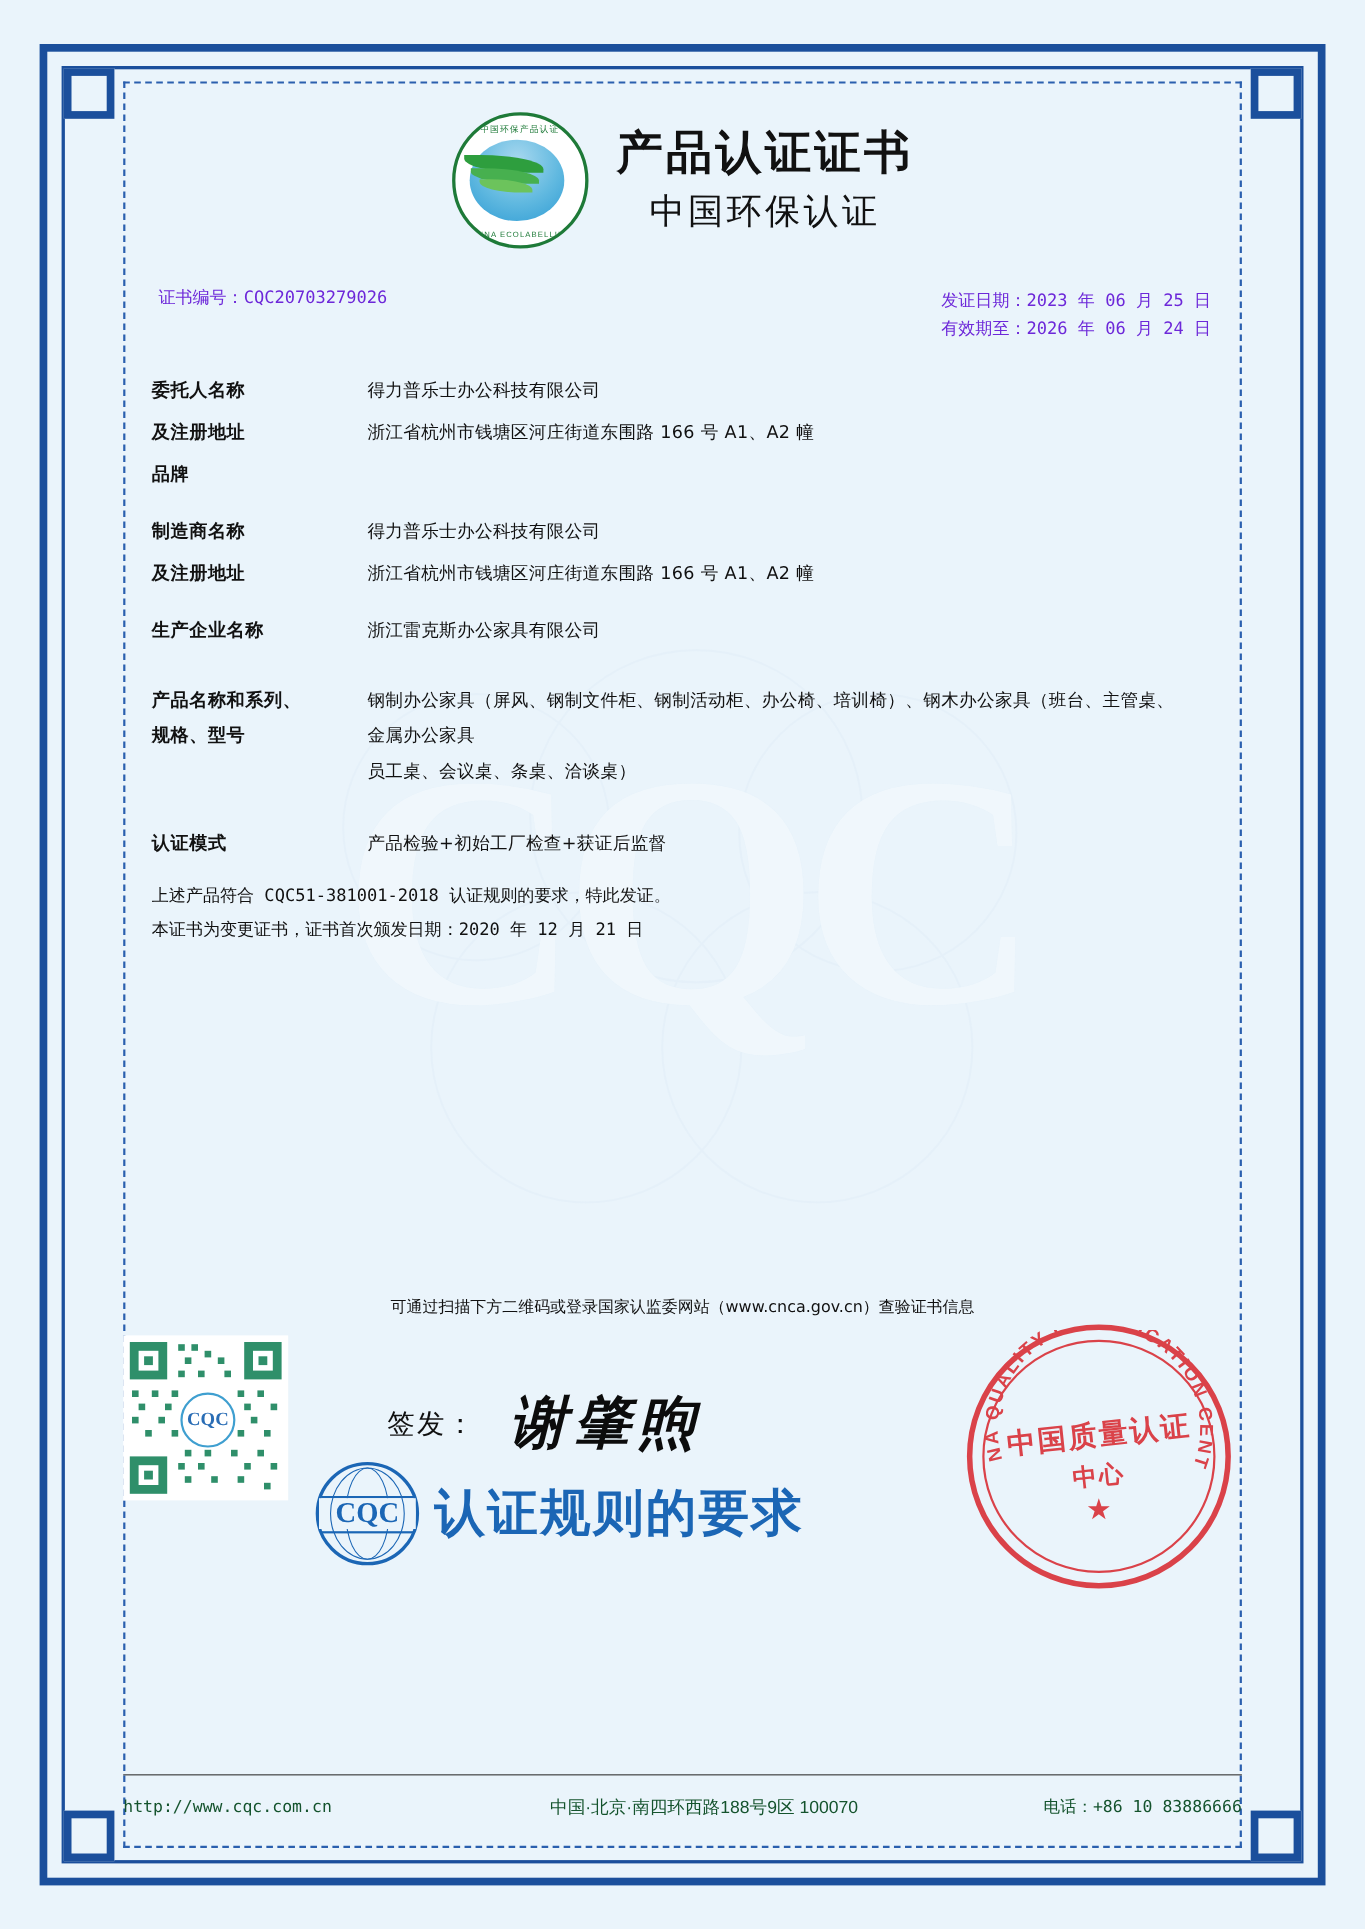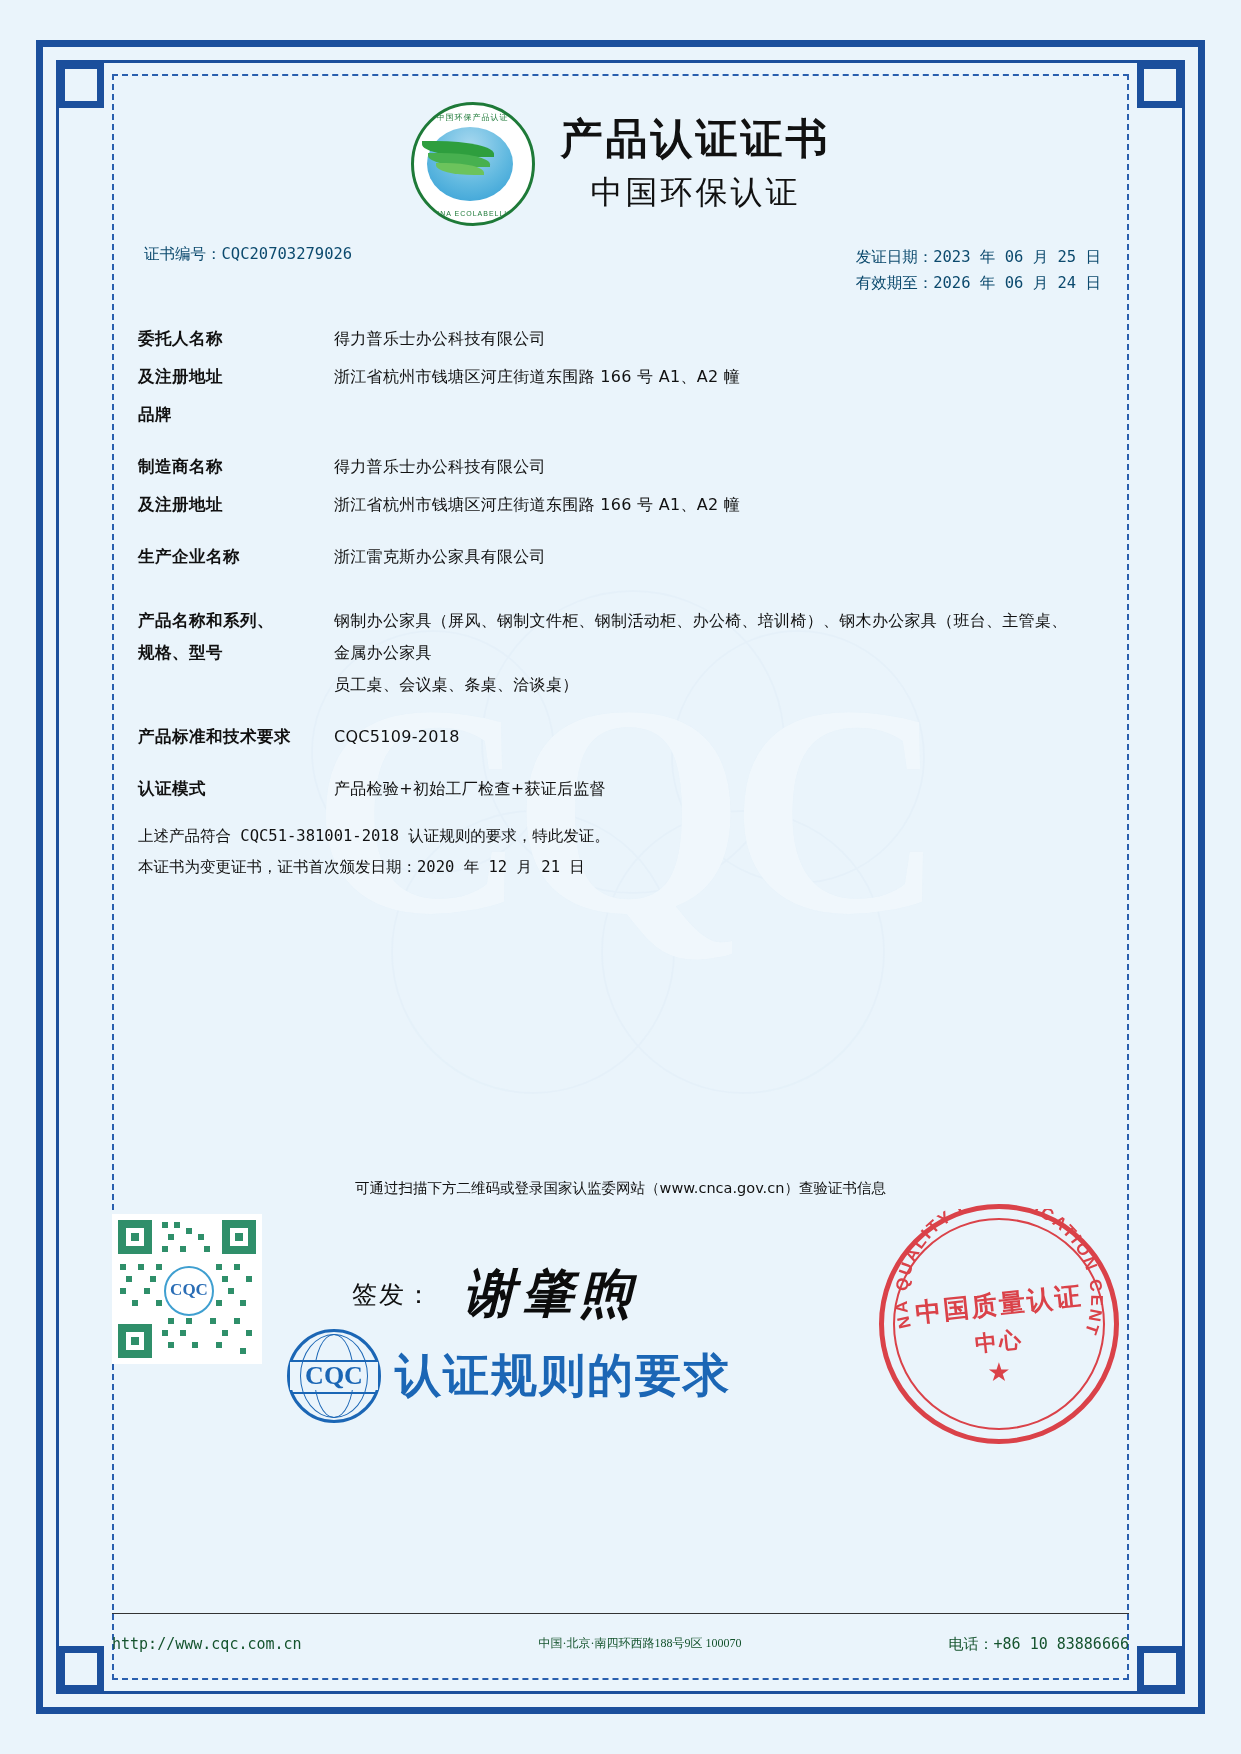--- a/index.html
+++ b/index.html
@@ -146,25 +146,25 @@
     font-size: 32px;
     color: #111;
     letter-spacing: 3px;
     margin-top: 6px;
   }
 
   .meta-row {
     display: flex;
     justify-content: space-between;
     align-items: flex-start;
-    margin-top: 18px;
+    margin-top: 34px;
     padding: 0 28px 0 32px;
     font-family: "DejaVu Sans Mono", monospace;
     font-size: 15.5px;
-    color: #0c4a6e;
+    color: #6d28d9;
   }
   .meta-right div { line-height: 1.7; white-space: nowrap; }
 
   .fields {
     margin-top: 26px;
     padding: 0 20px 0 26px;
   }
   .field {
     display: flex;
     margin-bottom: 6px;
@@ -376,22 +376,22 @@
     position: absolute;
     left: 0; right: 0;
     bottom: 26px;
     display: flex;
     justify-content: space-between;
     font-family: "DejaVu Sans Mono", monospace;
     font-size: 15px;
     color: #14532d;
   }
   .bottom-row .mid {
-    font-family: Liberation Serif, serif;
-    font-size: 12px;
+    font-family: Liberation Sans, sans-serif;
+    font-size: 16px;
     margin-left: 30px;
   }
 </style>
 </head>
 <body>
 
 <div class="page">
 
   <div class="frame-outer"></div>
   <div class="frame-inner"></div>
@@ -479,24 +479,20 @@
         </div>
         <div class="val">
           <div>钢制办公家具（屏风、钢制文件柜、钢制活动柜、办公椅、培训椅）、钢木办公家具（班台、主管桌、</div>
           <div>金属办公家具</div>
           <div>员工桌、会议桌、条桌、洽谈桌）</div>
         </div>
       </div>
 
       <div class="gap-sm"></div>
 
-      <div class="field">
-        <div class="lbl">产品标准和技术要求</div>
-        <div class="val">CQC5109-2018</div>
-      </div>
 
       <div class="gap-sm"></div>
 
       <div class="field">
         <div class="lbl">认证模式</div>
         <div class="val">产品检验+初始工厂检查+获证后监督</div>
       </div>
     </div>
 
     <div class="statement">

